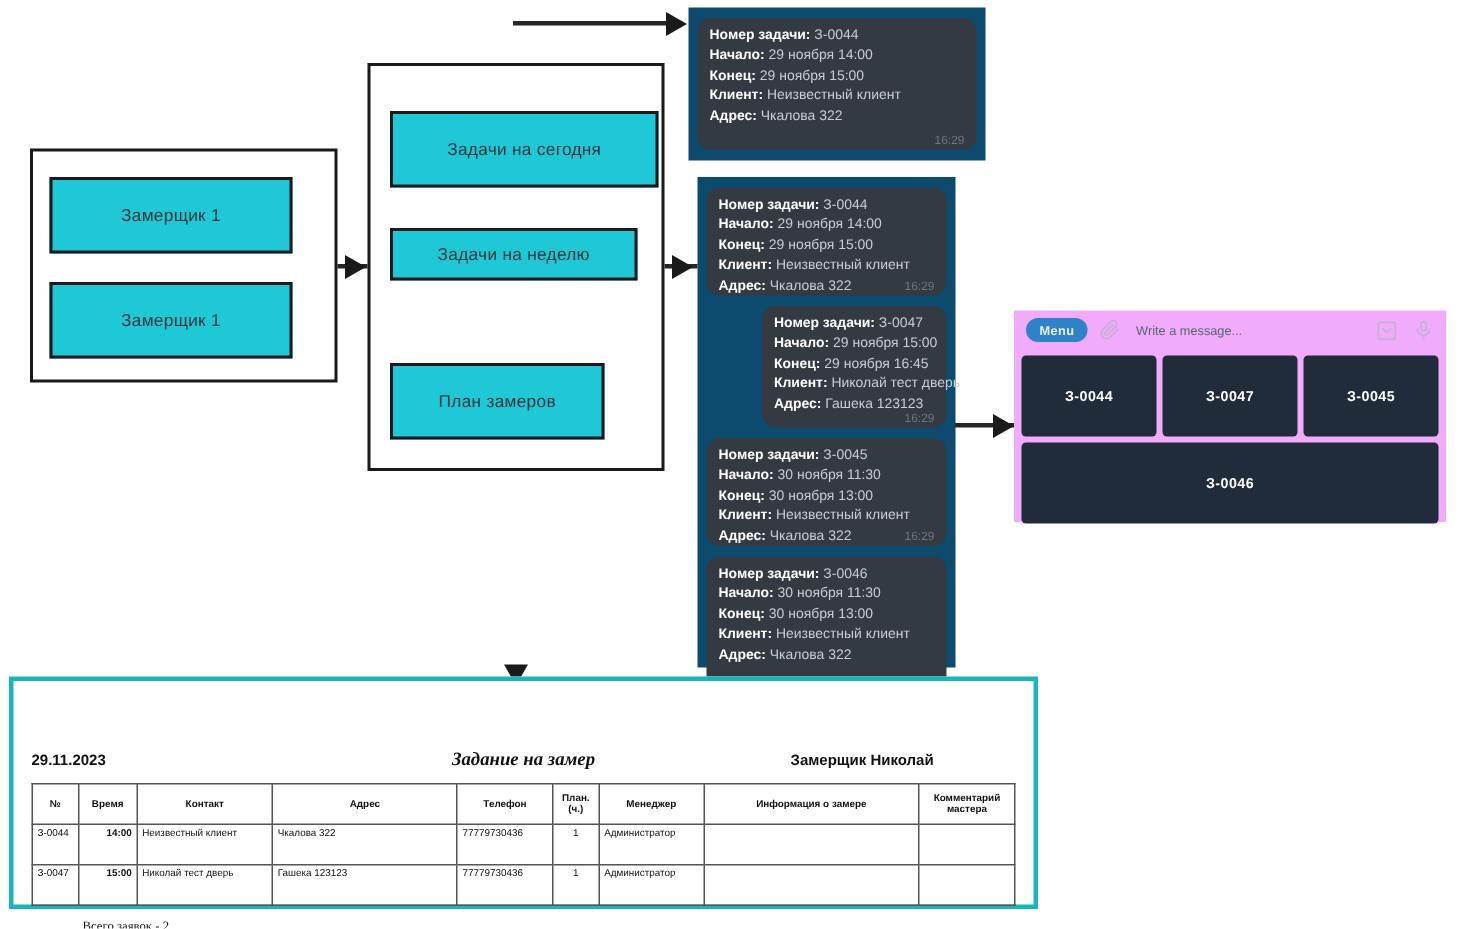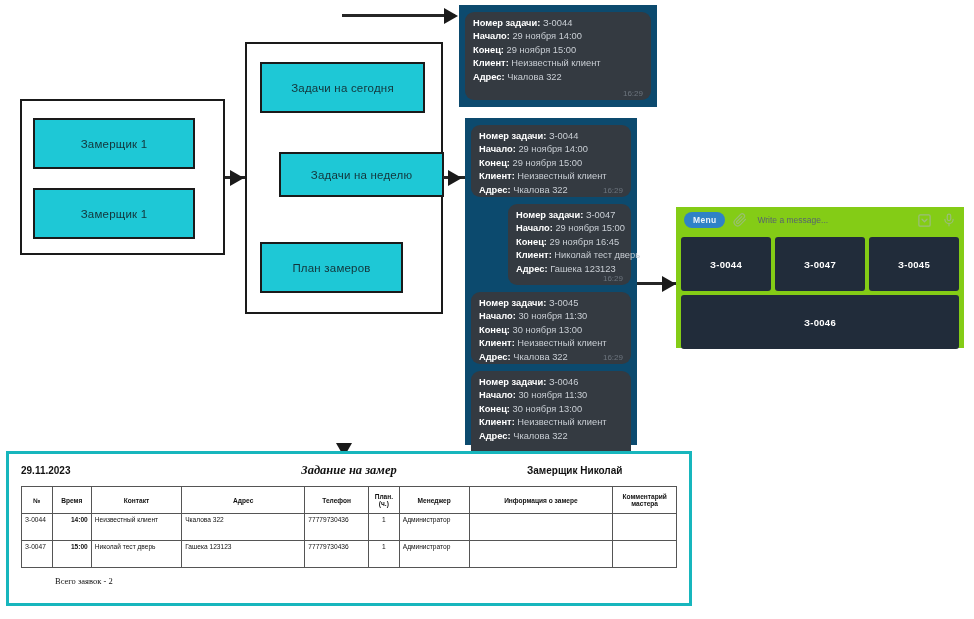--- a/index.html
+++ b/index.html
@@ -25,40 +25,40 @@
   .chat-panel{position:absolute;background:#0c4a6e;box-sizing:border-box;padding:7px 6px;}
   .bubble{background:#343a41;border-radius:9px;padding:5px 8px 4px 8px;position:relative;
           margin-bottom:7px;box-sizing:border-box;}
   .bubble:last-child{margin-bottom:0;}
   .brow{font-size:9.3px;line-height:13.4px;color:#ffffff;white-space:nowrap;}
   .blabel{font-weight:bold;color:#ffffff;}
   .bval{color:#c9ced4;}
   .btime{position:absolute;right:8px;bottom:2px;font-size:8px;color:#6d757e;}
 
   
-  .tg{position:absolute;background:#84cc16;box-sizing:border-box;}
+  .tg{position:absolute;background:#f0abfc;box-sizing:border-box;}
   .tg-bar{position:relative;height:26px;display:flex;align-items:center;padding:0 8px;}
   .menu-pill{background:#2f82c7;color:#eaf3fb;font-size:8.5px;font-weight:bold;
              border-radius:9px;padding:3px 9px;letter-spacing:.3px;}
   .clip-icon{margin-left:8px;opacity:.55;display:flex;align-items:center;}
   .tg-input{flex:1;margin-left:10px;font-size:8.5px;color:#59646e;}
   .tg-bar-right{display:flex;align-items:center;gap:10px;opacity:.6;}
   .tg-keys{padding:4px 5px 6px 5px;}
   .krow{display:flex;gap:4px;margin-bottom:4px;}
   .krow:last-child{margin-bottom:0;}
   .kbtn{flex:1;background:#212c3a;border-radius:3px;height:54px;display:flex;
         align-items:center;justify-content:center;color:#ffffff;font-size:9.5px;
         font-weight:bold;letter-spacing:.3px;}
 
   
   .report{position:absolute;background:#ffffff;border:3px solid #17b6bd;box-sizing:border-box;}
   .rep-head{display:flex;align-items:baseline;padding:9px 12px 6px 12px;font-size:10px;}
   .rep-date{font-weight:bold;color:#111;width:150px;}
   .rep-title{flex:1;text-align:center;font-family:"Liberation Serif","DejaVu Serif",serif;
-             font-style:italic;font-weight:bold;font-size:12.5px;color:#111;}
+             font-style:italic;font-weight:bold;font-size:12.5px;color:#111;margin-top:36px;}
   .rep-worker{width:150px;text-align:left;font-weight:bold;font-size:10px;color:#111;}
   table.rep{border-collapse:collapse;margin:2px 12px 0 12px;width:calc(100% - 24px);
             table-layout:fixed;}
   table.rep th,table.rep td{border:1px solid #555;font-size:6.6px;color:#111;
             padding:2px 3px;vertical-align:top;}
   table.rep th{font-weight:bold;text-align:center;vertical-align:middle;height:22px;}
   table.rep td{height:22px;}
   td.c-num{font-size:6.3px;word-break:break-all;text-align:left;}
   td.c-time{font-weight:bold;font-size:7px;text-align:right;}
   td.c-ctr{text-align:center;}
@@ -75,24 +75,24 @@
     <span>Замерщик 1</span>
   </div>
   <div class="cyan-box" style="left:33px;top:188px;width:162px;height:51px;">
     <span>Замерщик 1</span>
   </div>
 
   <div class="line hline" style="left:225px;top:176px;width:22px;"></div>
   <div class="arrow-r" style="left:230px;top:170px;"></div>
 
   <div class="outline-box" style="left:245px;top:42px;height:272px;width:198px;"></div>
-  <div class="cyan-box" style="left:260px;top:62px;width:165px;height:51px;">
+  <div class="cyan-box" style="left:260px;top:74px;width:179px;height:51px;">
     <span>Задачи на сегодня</span>
   </div>
-  <div class="cyan-box" style="left:260px;top:152px;width:165px;height:45px;margin-left:19px;">
+  <div class="cyan-box" style="left:260px;top:152px;width:165px;height:35px;">
     <span>Задачи на неделю</span>
   </div>
   <div class="cyan-box" style="left:260px;top:242px;width:143px;height:51px;">
     <span>План замеров</span>
   </div>
 
   <div class="vline" style="left:342px;top:14px;height:30px;"></div>
   <div class="line hline" style="left:342px;top:14px;width:113px;"></div>
   <div class="arrow-r" style="left:444px;top:8px;"></div>
 

